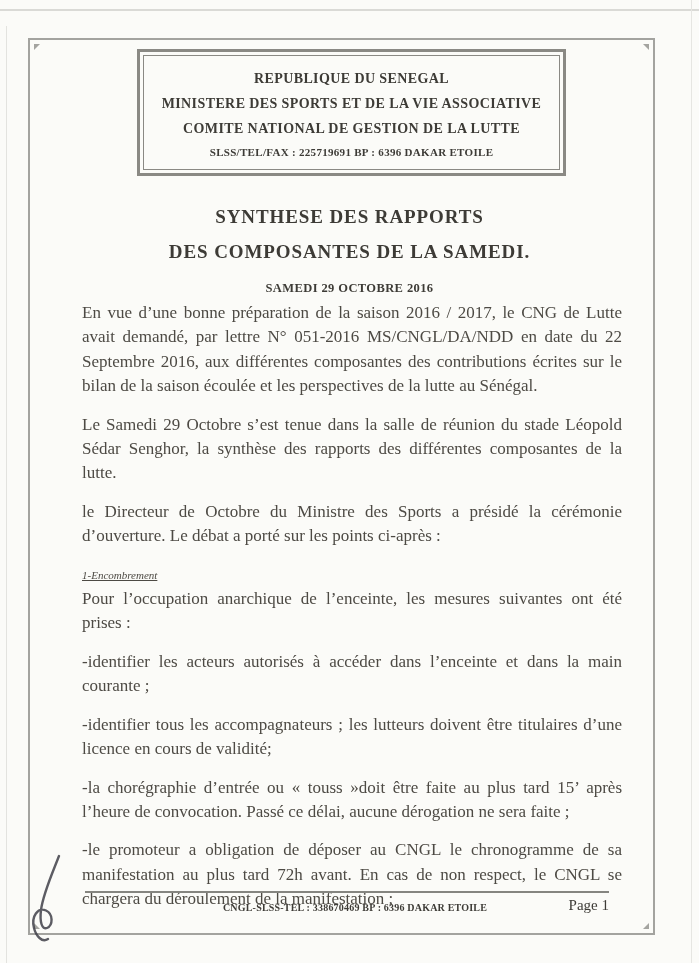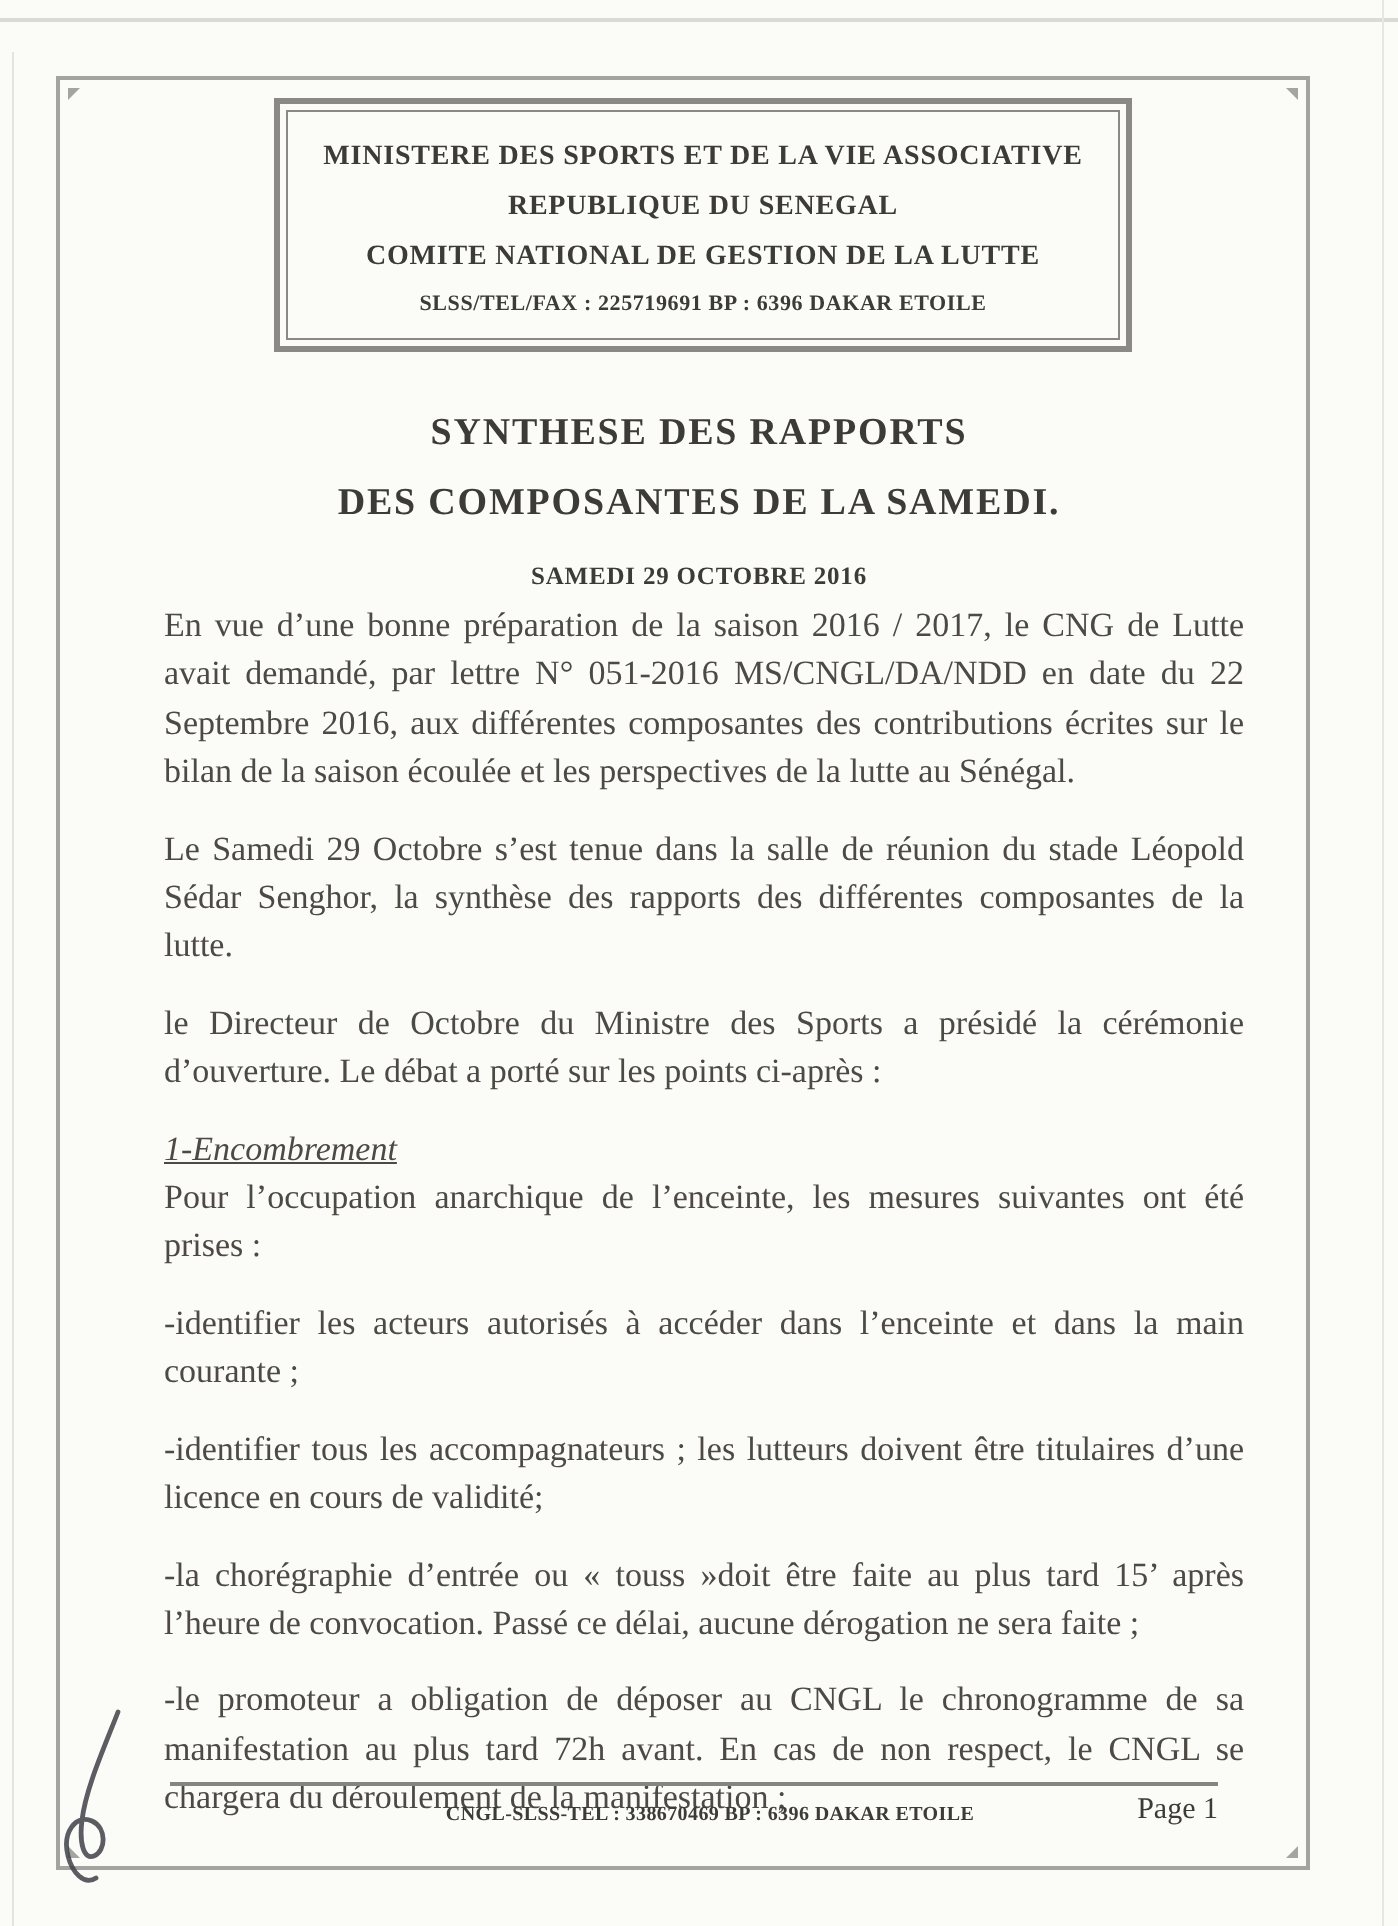--- a/index.html
+++ b/index.html
@@ -44,21 +44,21 @@
   .title-line{font-size:19px;font-weight:bold;letter-spacing:.9px;margin-bottom:13px;}
   .title-date{font-size:12.5px;font-weight:bold;letter-spacing:.4px;margin-top:18px;}
   
   .bodytext{
     position:absolute;left:82px;top:301px;width:540px;
     font-size:17px;line-height:24.4px;text-align:justify;
   }
   .bodytext p{margin:0 0 14px;}
   .sec-head{
     font-style:italic;text-decoration:underline;
-    font-size:17px;margin-top:10px;
+    font-size:11px;margin-top:10px;
   }
   .sec-intro{margin-top:0 !important;}
   
   .footer{
     position:absolute;left:85px;top:891px;width:524px;
     border-top:2.5px solid #858580;padding-top:4px;
   }
   .footer-inner{position:relative;text-align:center;}
   .f-center{font-size:10px;font-weight:bold;color:#3d3b36;letter-spacing:.2px;margin-left:16px;}
   .f-page{position:absolute;right:0;top:0;font-size:15px;font-weight:normal;color:#3d3b36;}
@@ -76,22 +76,22 @@
 
   <div class="frame">
     <span class="corner tl"></span>
     <span class="corner tr"></span>
     <span class="corner br"></span>
     <span class="corner bl"></span>
   </div>
 
   <div class="letterhead">
     <div class="letterhead-inner">
+      <div class="lh-line">REPUBLIQUE DU SENEGAL</div>
       <div class="lh-line">MINISTERE DES SPORTS ET DE LA VIE ASSOCIATIVE</div>
-      <div class="lh-line">REPUBLIQUE DU SENEGAL</div>
       <div class="lh-line">COMITE NATIONAL DE GESTION DE LA LUTTE</div>
       <div class="lh-contact">SLSS/TEL/FAX : 225719691 BP : 6396 DAKAR ETOILE</div>
     </div>
   </div>
 
   <div class="titleblock">
     <div class="title-line">SYNTHESE DES RAPPORTS</div>
     <div class="title-line">DES COMPOSANTES DE LA SAMEDI.</div>
     <div class="title-date">SAMEDI 29 OCTOBRE 2016</div>
   </div>

